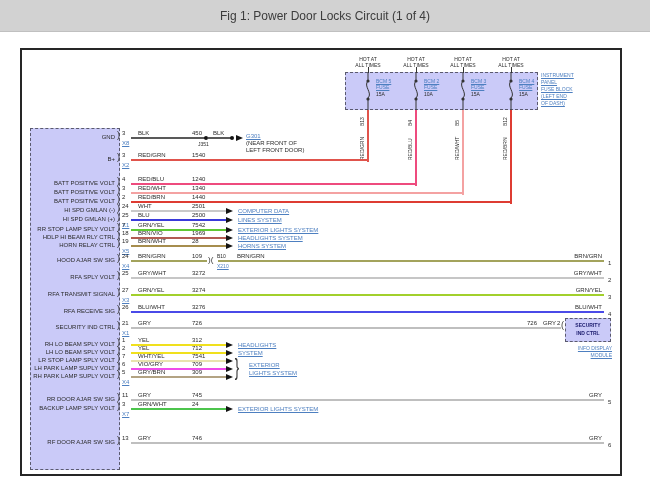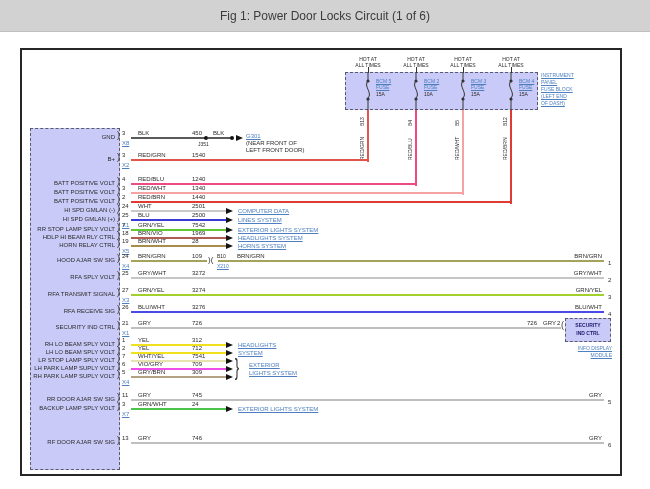--- a/index.html
+++ b/index.html
@@ -20,21 +20,21 @@
     border-bottom:1px solid #c0c0c0;display:flex;align-items:center;justify-content:center;}
   #titlebar span{font-size:12px;color:#3c3c3c;}
   #frame{position:absolute;left:20px;top:48px;width:602px;height:428px;
     border:2px solid #262626;box-sizing:border-box;}
   .bracket{position:absolute;font-size:9px;line-height:9px;color:#3a3a3a;}
 </style>
 </head>
 <body>
 
 <div id="titlebar">
-  <span>Fig 1: Power Door Locks Circuit (1 of 6)</span>
+  <span>Fig 1: Power Door Locks Circuit (1 of 4)</span>
 </div>
 
 <div id="frame"></div>
 
 <div id="canvas" class="abs" style="left:0;top:0;width:650px;height:489px;">
     <div class="pbox" style="left: 30px; top: 128px; width: 90px; height: 342px;"></div>
     <div class="pbox" style="left: 345px; top: 72px; width: 193px; height: 38px;"></div>
     <div class="txt sm lnk" style="left: 541px; top: 72px;">INSTRUMENT</div>
     <div class="txt sm lnk" style="left: 541px; top: 79px;">PANEL</div>
     <div class="txt sm lnk" style="left: 541px; top: 86px;">FUSE BLOCK</div>

